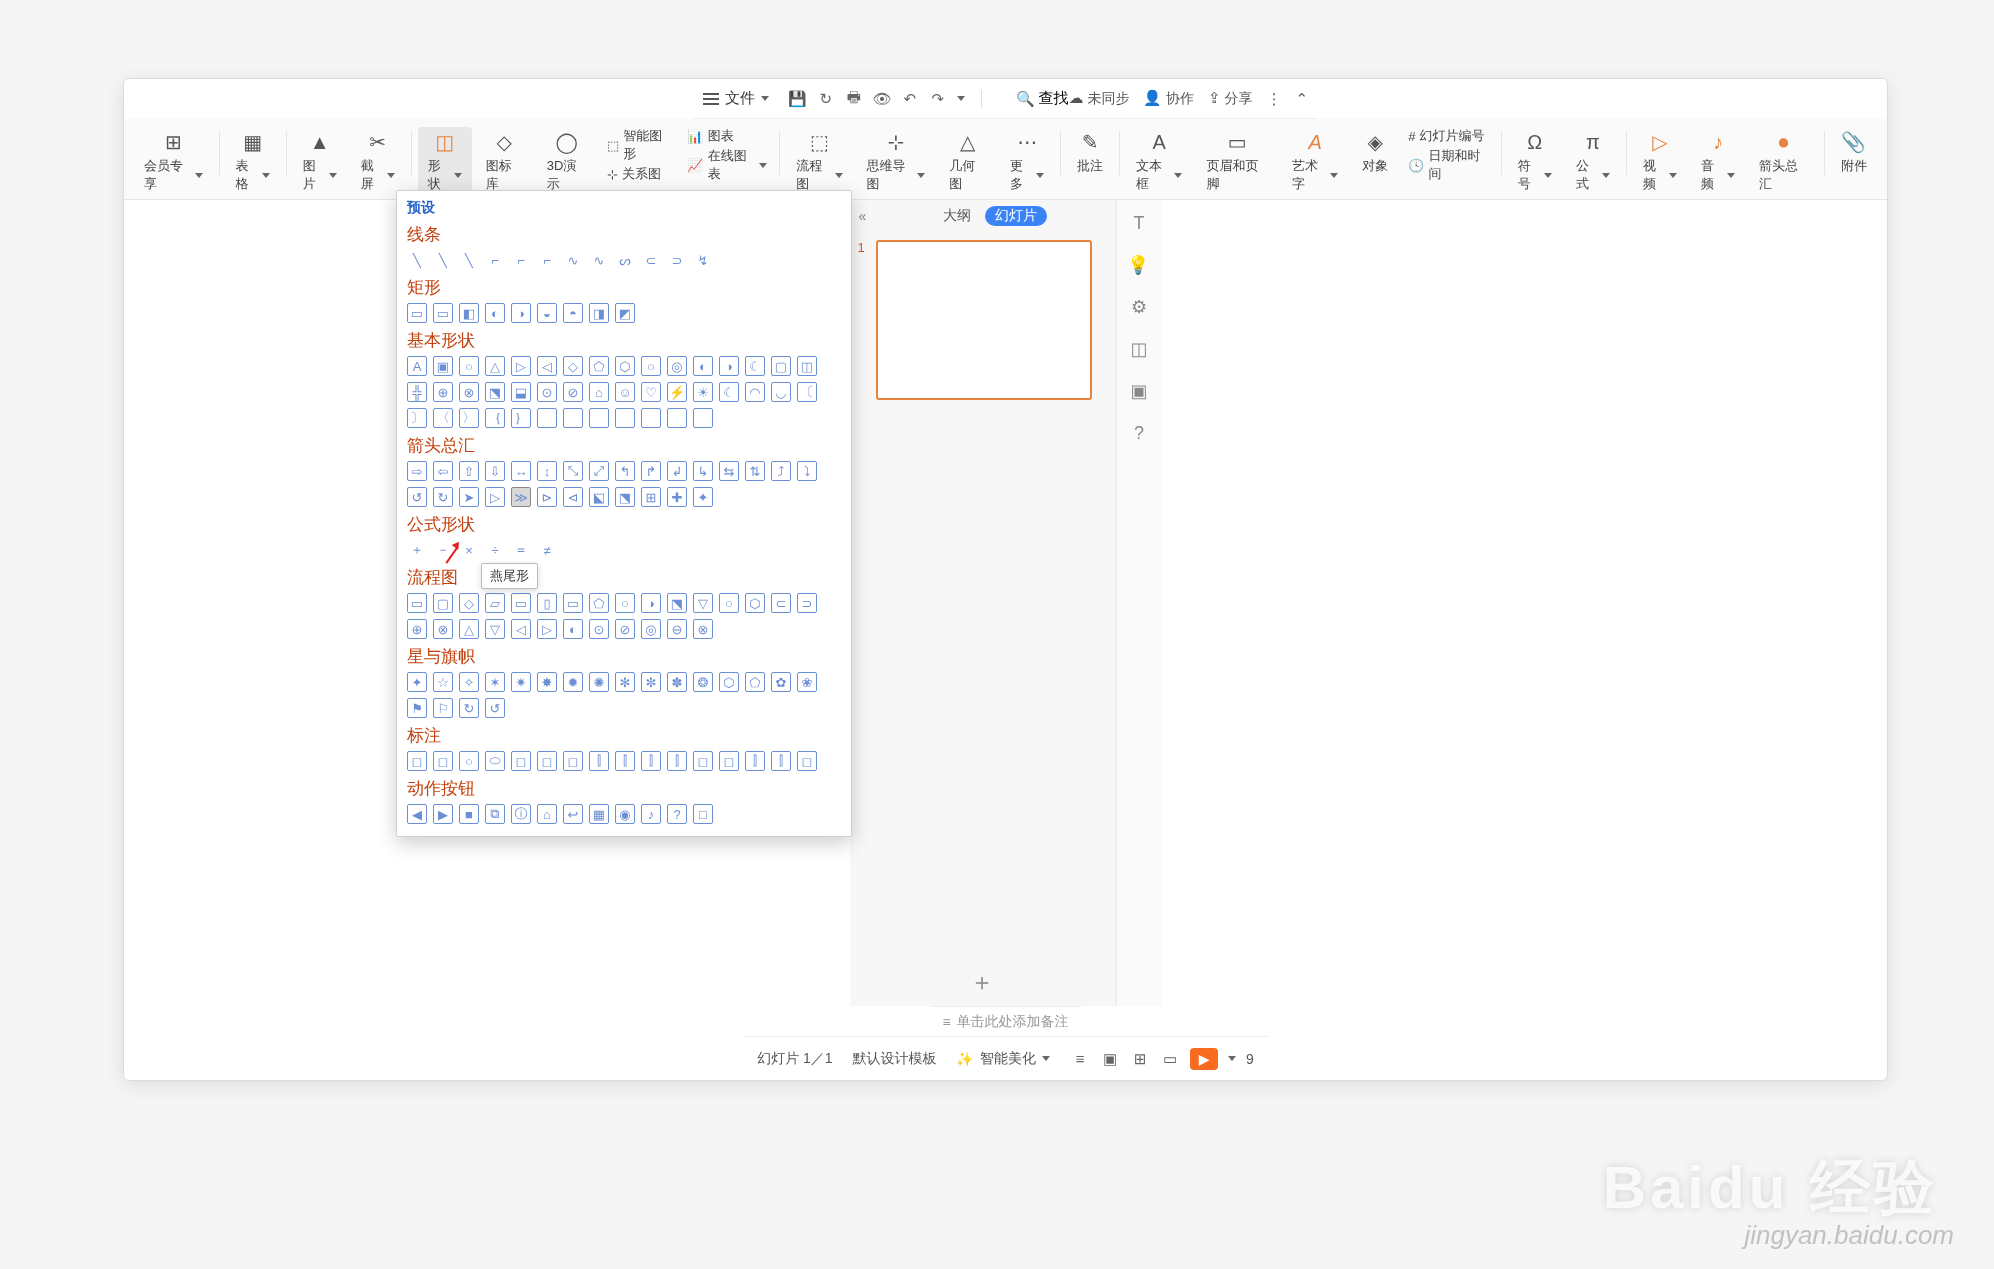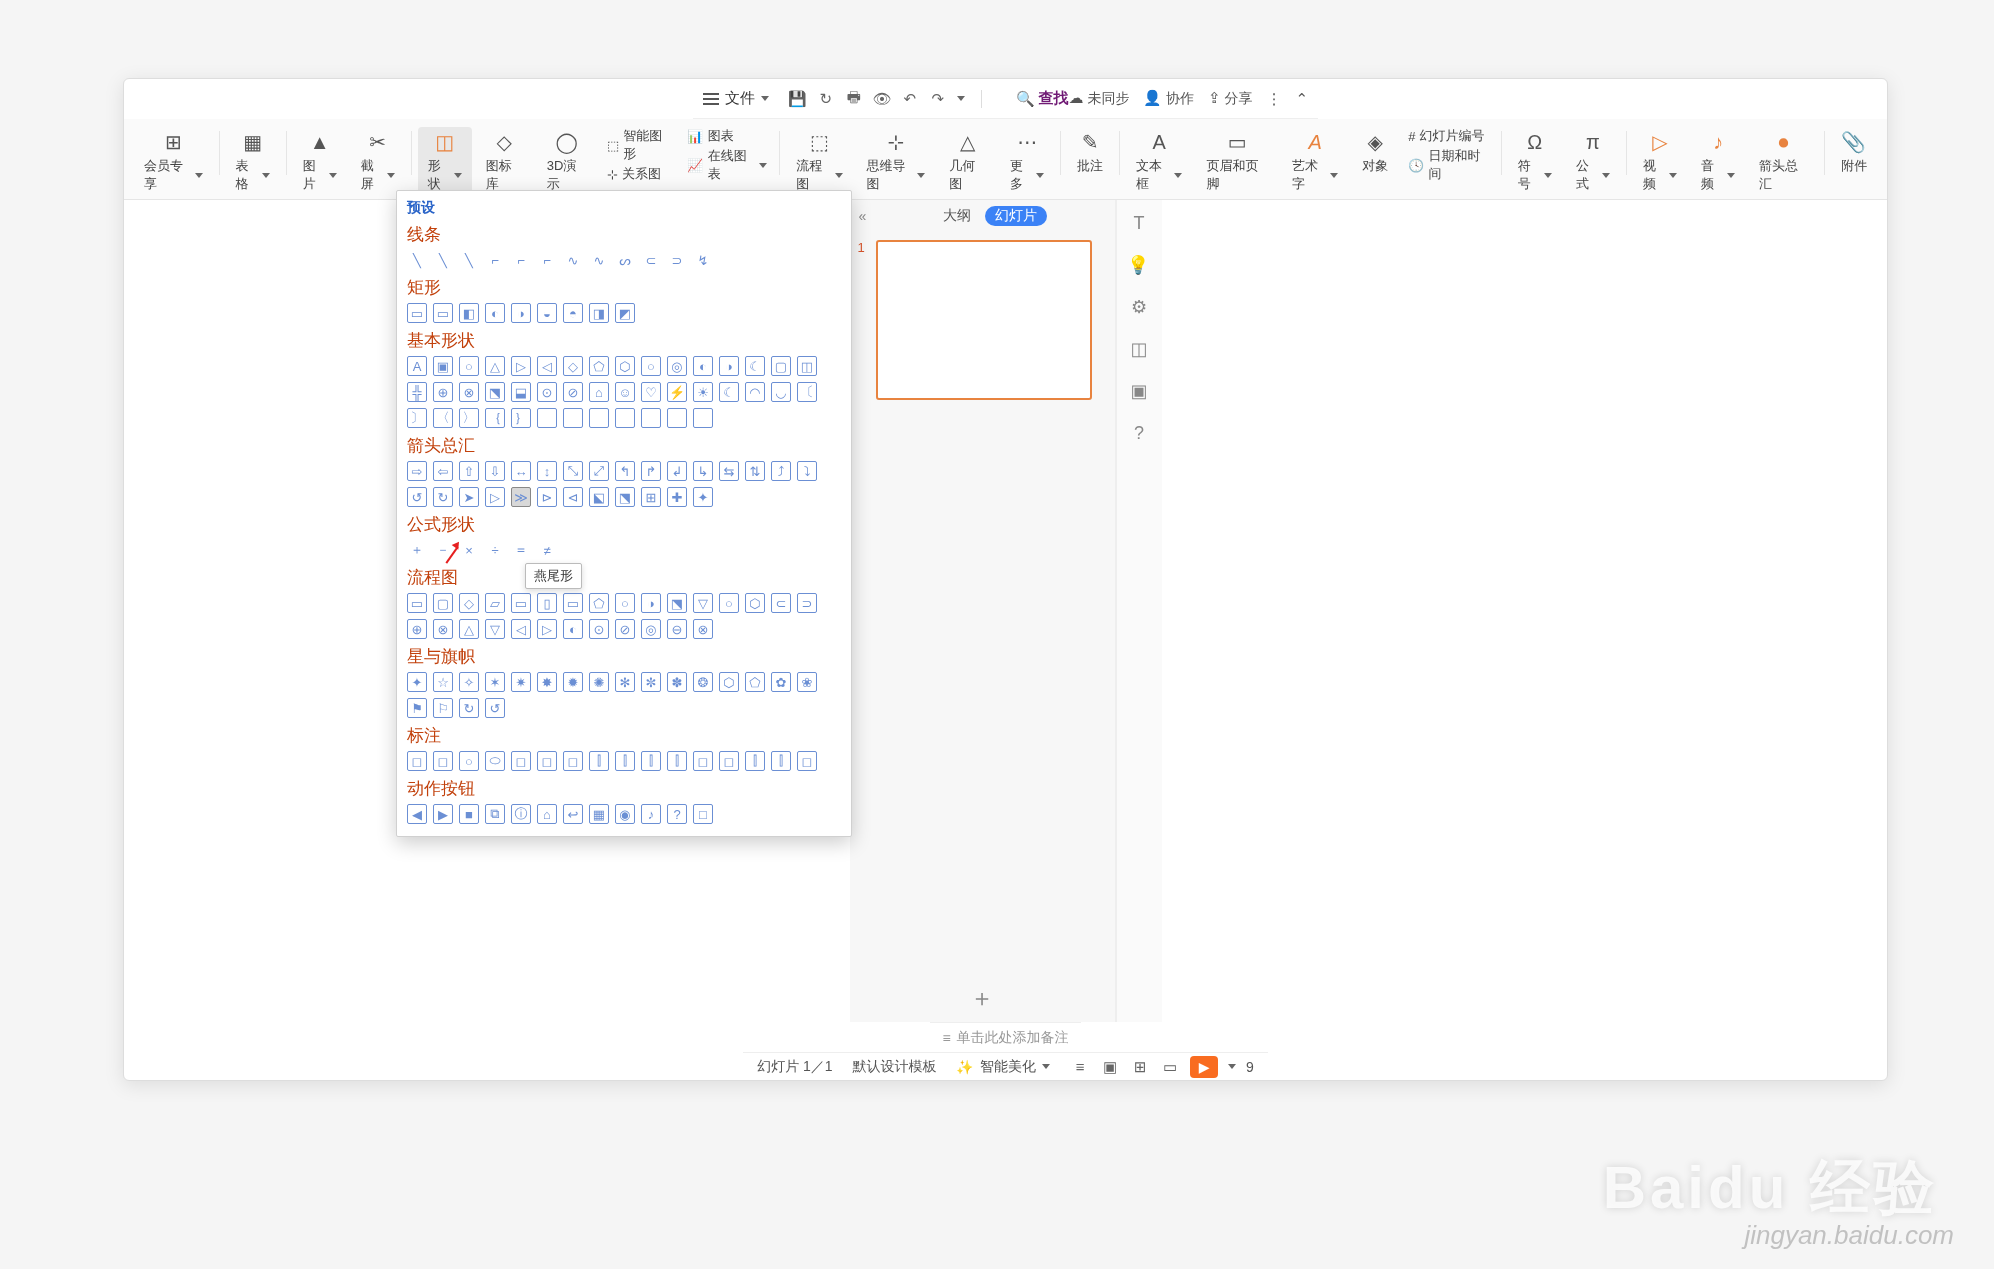--- a/index.html
+++ b/index.html
@@ -37,21 +37,21 @@
 .thumb-area { flex: 1; padding: 8px; }
 .thumb { display: flex; gap: 6px; }
 .thumb-num { font-size: 13px; color: #d8552c; width: 12px; }
 .thumb-box { width: 216px; height: 160px; background: #fff; border: 2px solid #e8833f; border-radius: 3px; }
 .add-slide { height: 48px; display: flex; align-items: center; justify-content: center; font-size: 24px; color: #888; cursor: pointer; }
 .canvas-area { flex: 1; position: relative; background: #fff; }
 .slide-canvas { position: absolute; left: 200px; top: 28px; width: 1060px; height: 788px; background: #fff; box-shadow: 0 0 8px rgba(0,0,0,0.15); }
 .right-rail { width: 46px; background: #fafafa; border-left: 1px solid #eee; display: flex; flex-direction: column; align-items: center; padding-top: 12px; gap: 20px; }
 .rr-ico { width: 22px; height: 22px; color: #888; cursor: pointer; display: flex; align-items: center; justify-content: center; font-size: 18px; }
 .notes-bar { height: 30px; border-top: 1px solid #eee; display: flex; align-items: center; padding: 0 12px; font-size: 14px; color: #999; }
-.statusbar { height: 28px; border-top: 1px solid #eee; display: flex; align-items: center; padding: 0 14px; font-size: 14px; color: #555; gap: 20px; }
+.statusbar { height: 44px; border-top: 1px solid #eee; display: flex; align-items: center; padding: 0 14px; font-size: 14px; color: #555; gap: 20px; }
 .sb-left { display: flex; gap: 20px; }
 .sb-center { margin: 0 auto; display: flex; align-items: center; gap: 6px; }
 .sb-right { display: flex; align-items: center; gap: 10px; }
 .sb-ico { width: 20px; height: 20px; display: flex; align-items: center; justify-content: center; color: #666; cursor: pointer; font-size: 15px; }
 .play-btn { width: 28px; height: 22px; background: #f96c20; border-radius: 4px; color: #fff; display: flex; align-items: center; justify-content: center; cursor: pointer; }
 .shapes-dropdown { position: absolute; left: 396px; top: 190px; width: 456px; background: #fff; border: 1px solid #d0d0d0; box-shadow: 0 6px 20px rgba(0,0,0,0.2); padding: 8px 10px 10px; font-size: 13px; color: #333; border-radius: 2px; }
 .sd-title { color: #2a64c8; font-weight: bold; margin-bottom: 6px; font-size: 14px; }
 .sd-cat { color: #c2410c; margin: 6px 0 4px; font-size: 17px; }
 .sd-row { display: flex; flex-wrap: wrap; gap: 6px 6px; margin-bottom: 2px; }
 .sd-shape { width: 20px; height: 20px; border: 1.5px solid #6b8fd4; border-radius: 2px; cursor: pointer; display: flex; align-items: center; justify-content: center; font-size: 13px; color: #6b8fd4; }
@@ -81,21 +81,21 @@
         <span class="qat-icon">↻</span>
         <span class="qat-icon">🖶</span>
         <span class="qat-icon">👁</span>
         <span class="qat-icon">↶</span>
         <span class="qat-icon">↷</span>
         <span class="caret-down"></span>
       </div>
       <span class="qat-sep"></span>
       <div class="search-box" style="margin-left:18px;">
         <span class="small-ico">🔍</span>
-        <span style="color:#701a75;font-weight:bold;">查找</span>
+        <span style="color:#000000;">查找</span>
       </div>
     </div>
     <div class="tb-right">
       <span><span class="small-ico">☁</span> <span>未同步</span></span>
       <span><span class="small-ico">👤</span> <span>协作</span></span>
       <span><span class="small-ico">⇪</span> <span>分享</span></span>
       <span class="small-ico">⋮</span>
       <span class="small-ico">⌃</span>
     </div>
   </div>
@@ -539,18 +539,18 @@
       <span class="sd-shape">ⓘ</span>
       <span class="sd-shape">⌂</span>
       <span class="sd-shape">↩</span>
       <span class="sd-shape">▦</span>
       <span class="sd-shape">◉</span>
       <span class="sd-shape">♪</span>
       <span class="sd-shape">?</span>
       <span class="sd-shape">□</span>
     </div>
 
-  <div class="tooltip" style="left:84px; top:372px;margin-left:44px;">燕尾形</div>
+  <div class="tooltip" style="left:84px; top:372px;">燕尾形</div>
   <div class="arrow-pointer" style="left:44px; top:352px;"></div>
 </div>
 
 <div class="watermark">Baidu 经验</div>
 <div class="watermark-url">jingyan.baidu.com</div>
 
 </body></html>

